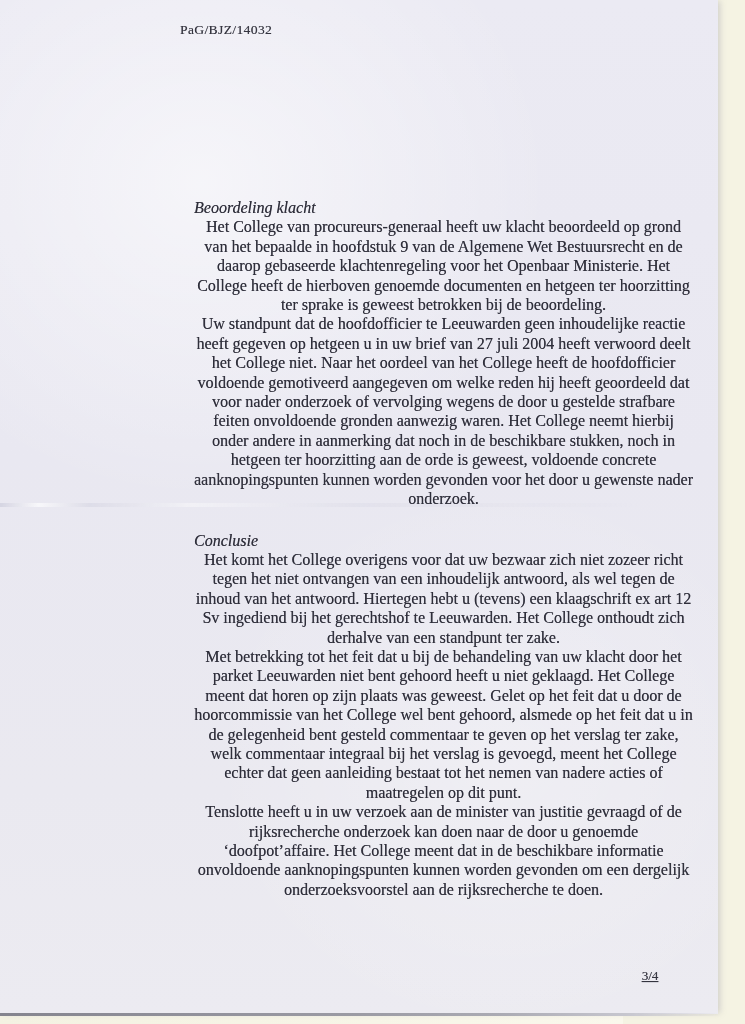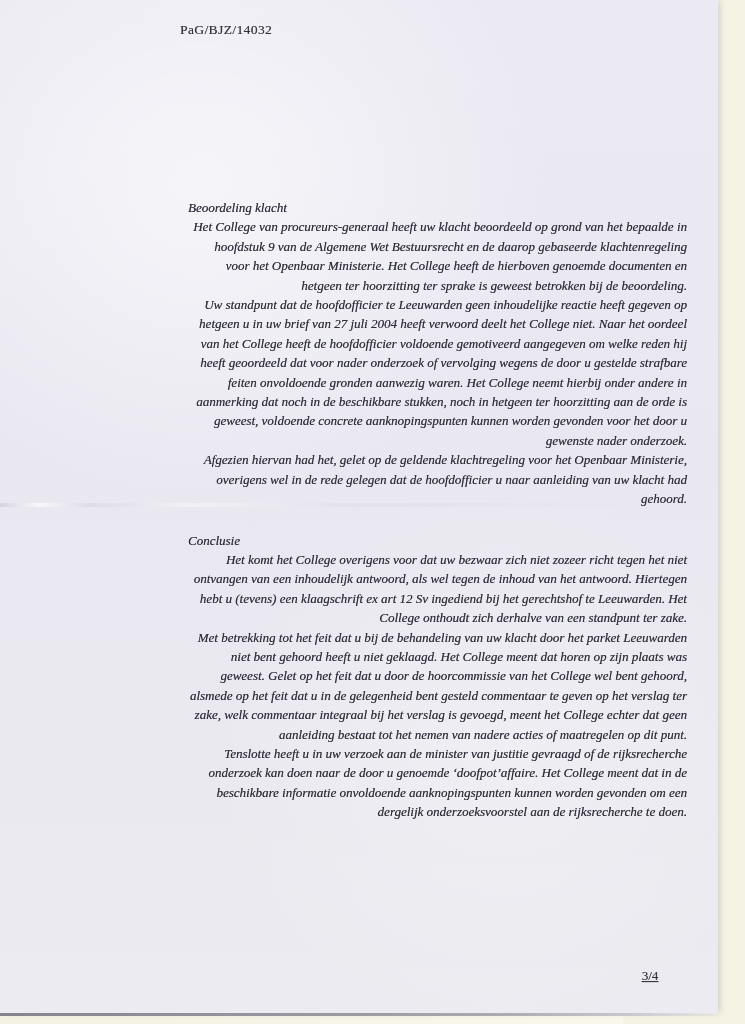--- a/index.html
+++ b/index.html
@@ -68,42 +68,41 @@
     left: 180px;
     top: 22px;
     font-size: 13.5px;
     letter-spacing: 0.4px;
     color: #34343f;
     text-shadow: 0.2px 0.2px 0.3px rgba(52,52,63,0.6);
   }
 
   .text-block {
     position: absolute;
-    left: 188px;
+    left: 194px;
     top: 198px;
     width: 499px;
-    font-size: 13px;
+    font-size: 16px;
     line-height: 19.4px;
     color: #2e2e3a;
     text-shadow: 0.2px 0.2px 0.3px rgba(46,46,58,0.65);
   }
 
   .text-block section { margin: 0; padding: 0; }
   .text-block section.s2 { margin-top: 22px; }
 
   .heading {
     font-style: italic;
     margin: 0;
   }
 
   .text-block p {
     margin: 0;
     padding: 0;
-    text-align: right;
-    font-style: italic;
+    text-align: center;
   }
 
   .page-number {
     position: absolute;
     left: 630px;
     top: 968px;
     width: 40px;
     text-align: center;
     font-size: 13px;
     color: #34343f;
@@ -121,21 +120,20 @@
     <div class="crease"></div>
 
     <div class="reference">PaG/BJZ/14032</div>
 
     <div class="text-block">
 
       <section>
         <div class="heading">Beoordeling klacht</div>
         <p>Het College van procureurs-generaal heeft uw klacht beoordeeld op grond van het bepaalde in hoofdstuk 9 van de Algemene Wet Bestuursrecht en de daarop gebaseerde klachtenregeling voor het Openbaar Ministerie. Het College heeft de hierboven genoemde documenten en hetgeen ter hoorzitting ter sprake is geweest betrokken bij de beoordeling.</p>
         <p>Uw standpunt dat de hoofdofficier te Leeuwarden geen inhoudelijke reactie heeft gegeven op hetgeen u in uw brief van 27 juli 2004 heeft verwoord deelt het College niet. Naar het oordeel van het College heeft de hoofdofficier voldoende gemotiveerd aangegeven om welke reden hij heeft geoordeeld dat voor nader onderzoek of vervolging wegens de door u gestelde strafbare feiten onvoldoende gronden aanwezig waren. Het College neemt hierbij onder andere in aanmerking dat noch in de beschikbare stukken, noch in hetgeen ter hoorzitting aan de orde is geweest, voldoende concrete aanknopingspunten kunnen worden gevonden voor het door u gewenste nader onderzoek.</p>
-        <p>Afgezien hiervan had het, gelet op de geldende klachtregeling voor het Openbaar Ministerie, overigens wel in de rede gelegen dat de hoofdofficier u naar aanleiding van uw klacht had gehoord.</p>
       </section>
 
       <section class="s2">
         <div class="heading">Conclusie</div>
         <p>Het komt het College overigens voor dat uw bezwaar zich niet zozeer richt tegen het niet ontvangen van een inhoudelijk antwoord, als wel tegen de inhoud van het antwoord. Hiertegen hebt u (tevens) een klaagschrift ex art 12 Sv ingediend bij het gerechtshof te Leeuwarden. Het College onthoudt zich derhalve van een standpunt ter zake.</p>
         <p>Met betrekking tot het feit dat u bij de behandeling van uw klacht door het parket Leeuwarden niet bent gehoord heeft u niet geklaagd. Het College meent dat horen op zijn plaats was geweest. Gelet op het feit dat u door de hoorcommissie van het College wel bent gehoord, alsmede op het feit dat u in de gelegenheid bent gesteld commentaar te geven op het verslag ter zake, welk commentaar integraal bij het verslag is gevoegd, meent het College echter dat geen aanleiding bestaat tot het nemen van nadere acties of maatregelen op dit punt.</p>
         <p>Tenslotte heeft u in uw verzoek aan de minister van justitie gevraagd of de rijksrecherche onderzoek kan doen naar de door u genoemde ‘doofpot’affaire. Het College meent dat in de beschikbare informatie onvoldoende aanknopingspunten kunnen worden gevonden om een dergelijk onderzoeksvoorstel aan de rijksrecherche te doen.</p>
       </section>
 
     </div>

